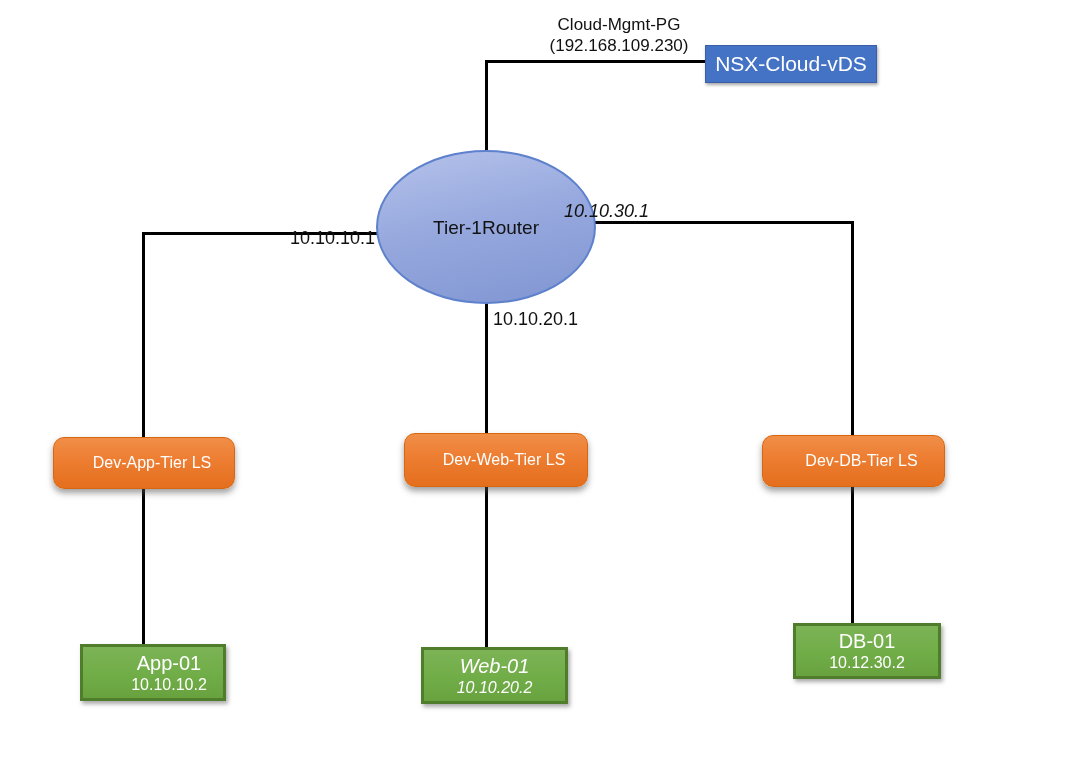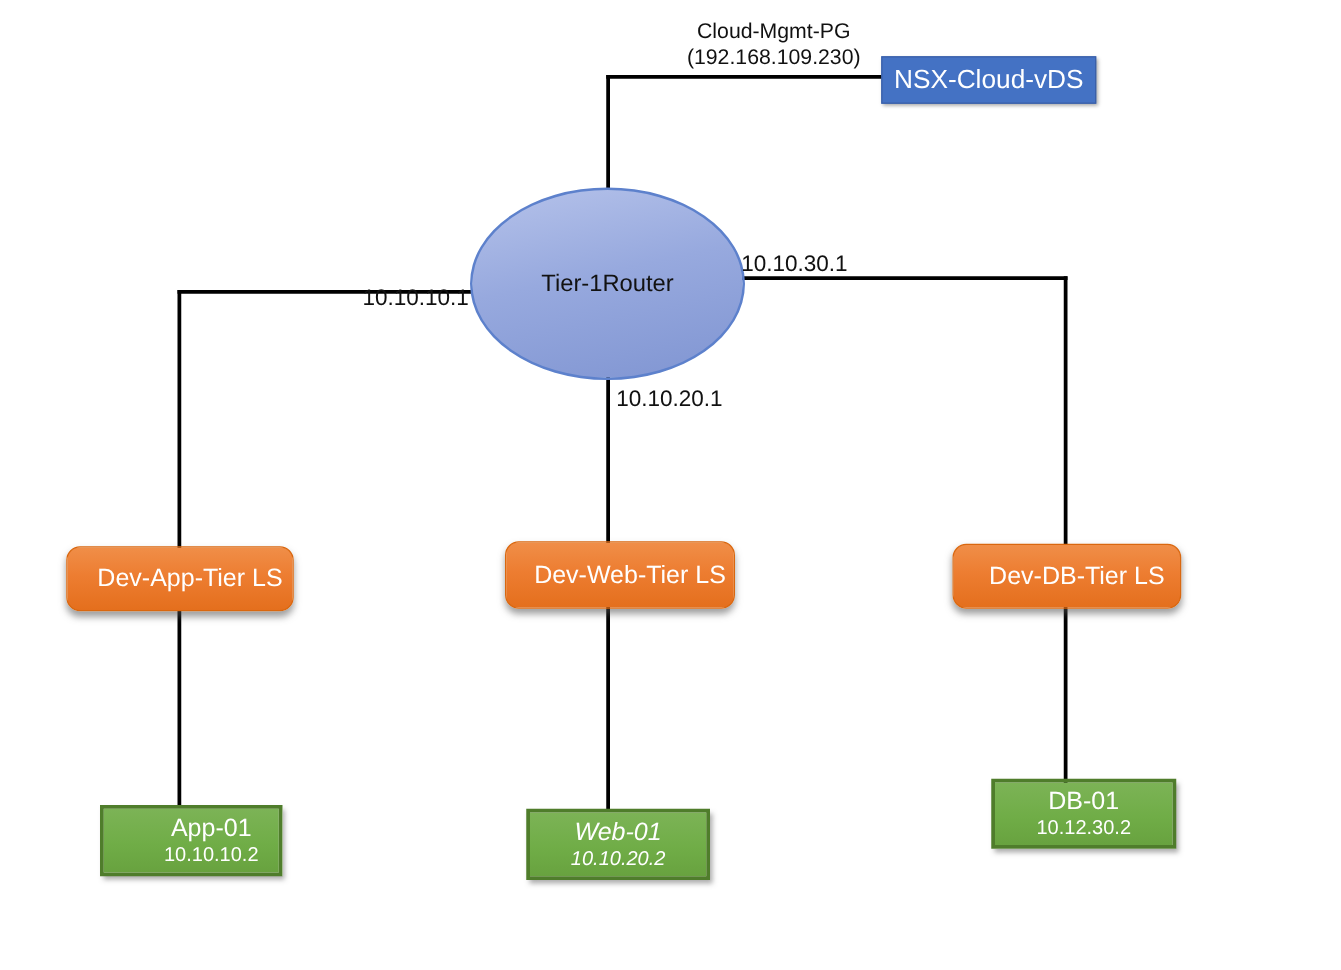--- a/index.html
+++ b/index.html
@@ -47,21 +47,21 @@
   }
 
   .ls-box{
     position:absolute;height:52px;
     border-radius:11px;
     background:linear-gradient(to bottom,#f08e48 0%,#ed7d31 45%,#e46f1d 100%);
     border:1px solid #d9670f;
     box-sizing:border-box;
     box-shadow:0px 4px 6px rgba(80,80,80,0.55);
     display:flex;align-items:center;justify-content:center;
-    color:#ffffff;font-size:20px;
+    color:#ffffff;font-size:16px;
     z-index:2;white-space:nowrap;padding-left:16px;
   }
   .ls-app{left:53px;top:437px;width:182px;}
   .ls-web{left:404px;top:433px;width:184px;height:54px;}
   .ls-db{left:762px;top:435px;width:183px;}
 
   .vm-box{
     position:absolute;
     background:linear-gradient(to bottom,#7cb356 0%,#70ad47 55%,#68a23f 100%);
     border:3px solid #4f7d2b;
@@ -102,21 +102,21 @@
   </div>
 
   <div class="vds-box">NSX-Cloud-vDS</div>
 
   <div class="router">
     <div>Tier-1</div>
     <div>Router</div>
   </div>
 
   <div class="if-label" style="left:270px;top:228px;width:105px;text-align:right;">10.10.10.1</div>
-  <div class="if-label" style="left:593px;top:201px;width:120px;">10.10.30.1</div>
+  <div class="if-label" style="left:564px;top:201px;width:120px;font-style:italic;">10.10.30.1</div>
   <div class="if-label" style="left:493px;top:309px;width:120px;">10.10.20.1</div>
 
   <div class="ls-box ls-app">Dev-App-Tier LS</div>
   <div class="ls-box ls-web">Dev-Web-Tier LS</div>
   <div class="ls-box ls-db">Dev-DB-Tier LS</div>
 
   <div class="vm-box vm-app">
     <div class="vm-name">App-01</div>
     <div class="vm-ip">10.10.10.2</div>
   </div>

